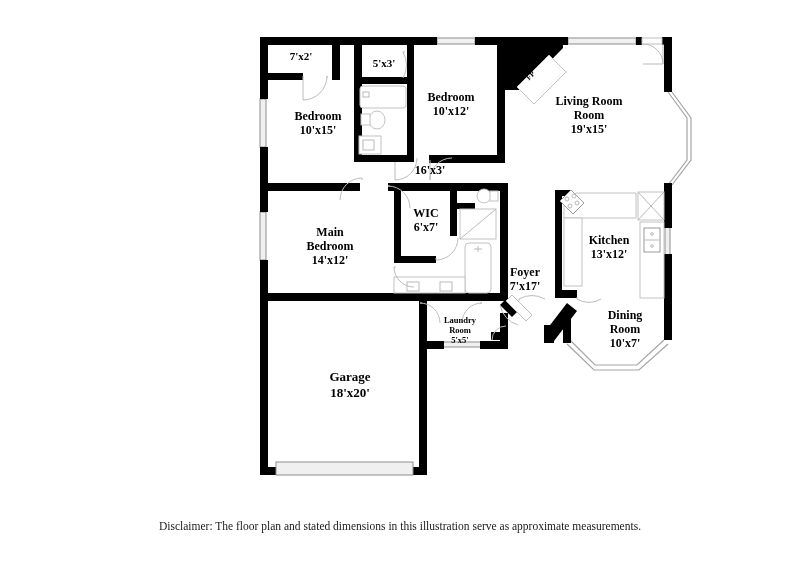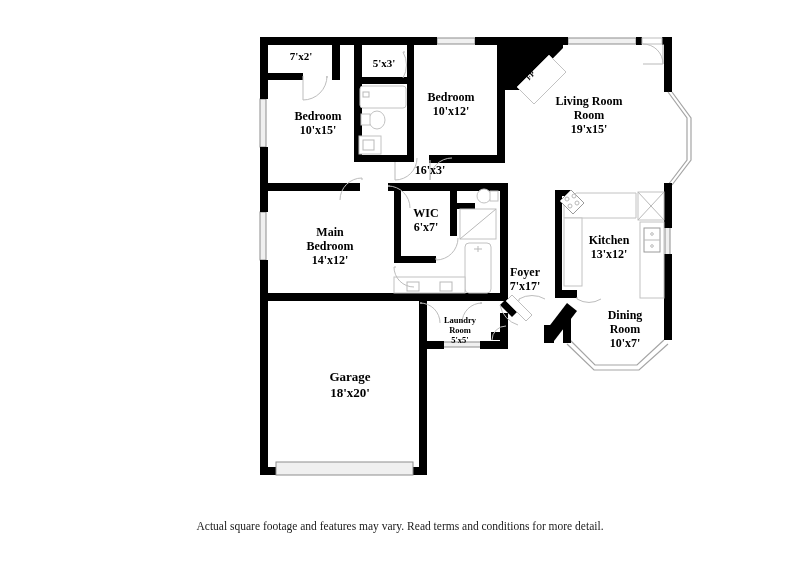--- a/index.html
+++ b/index.html
@@ -268,16 +268,16 @@
 
     <text class="room-label lbl-lg" x="314" y="378">Garage</text>
     <text class="room-label lbl-lg" x="314" y="394">18'x20'</text>
 
     <text class="room-label lbl-fp" x="495" y="76" transform="rotate(-45 495 76)">FP</text>
 
   </svg>
   </div>
 
   <div id="disclaimer">
-    <span class="dline">Actual square footage and features may vary. Read terms and conditions for more detail.</span>
+    <span class="dline">Disclaimer: The floor plan and stated dimensions in this illustration serve as approximate measurements.</span>
   </div>
 
 </div>
 
 </body></html>

